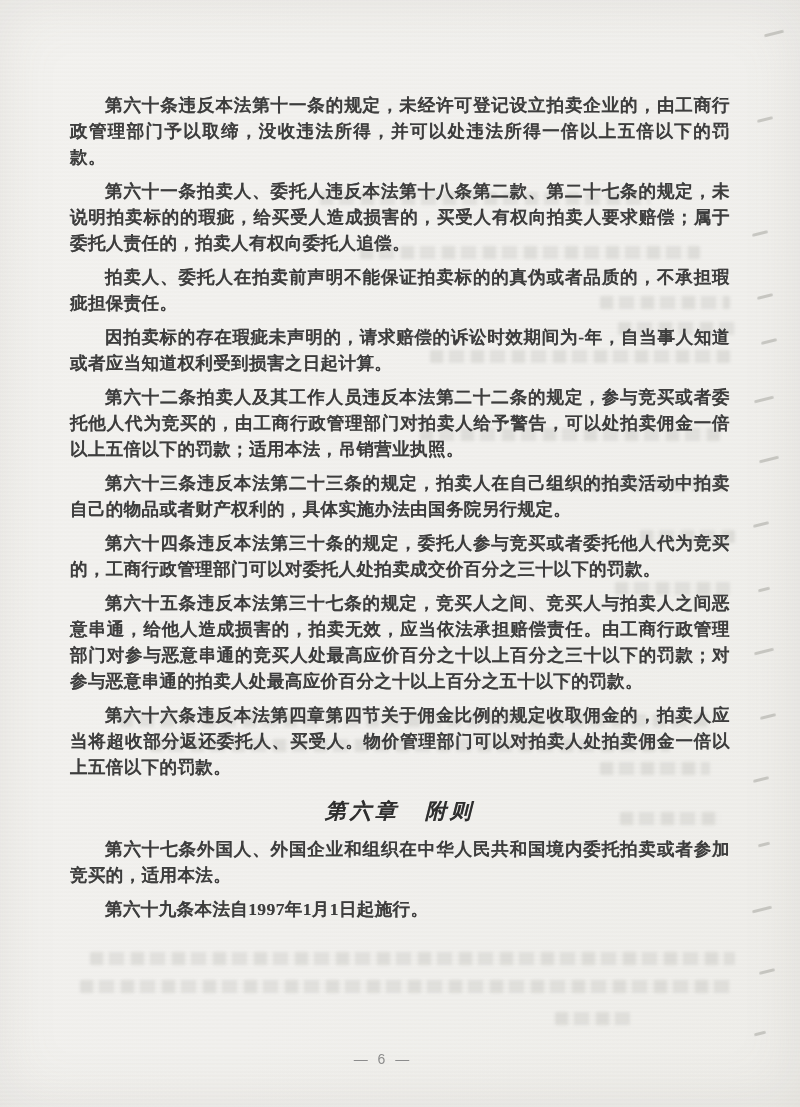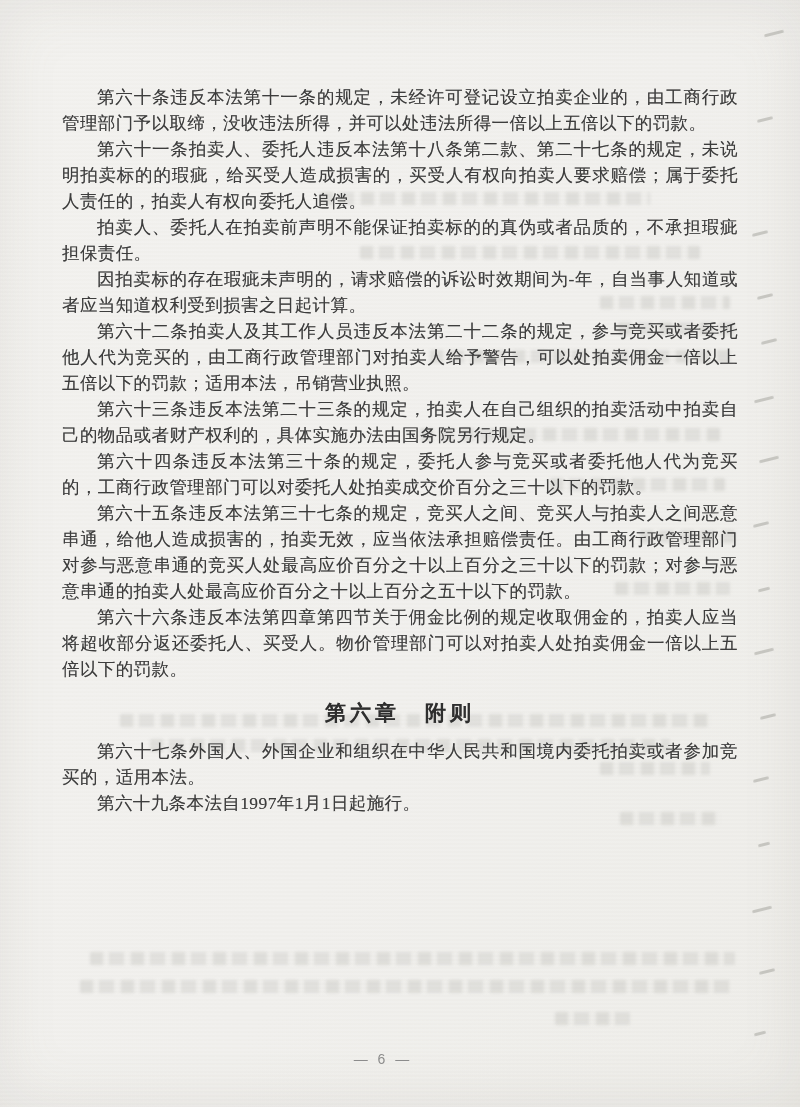--- a/index.html
+++ b/index.html
@@ -29,30 +29,32 @@
     width: 676px;
     font-size: 17.5px;
     line-height: 26px;
     color: #3d3d3d;
     text-align: justify;
     letter-spacing: 0.4px;
     z-index: 2;
     text-shadow: 0 0 0.4px rgba(70,70,70,0.55);
   }
   .text-block p {
-    margin: 0;
+    margin: 8px;
     text-indent: 2em;
+    font-weight: bold;
   }
   .chapter-heading {
     margin: 17px 0 11px 0;
     text-indent: 0;
     text-align: center;
     font-size: 21px;
     line-height: 28px;
     font-weight: bold;
+    font-style: italic;
     letter-spacing: 4px;
     color: #2e2e2e;
   }
   .page-footer {
     position: absolute;
     left: 0; top: 1050px;
     width: 766px;
     text-align: center;
     z-index: 2;
   }

